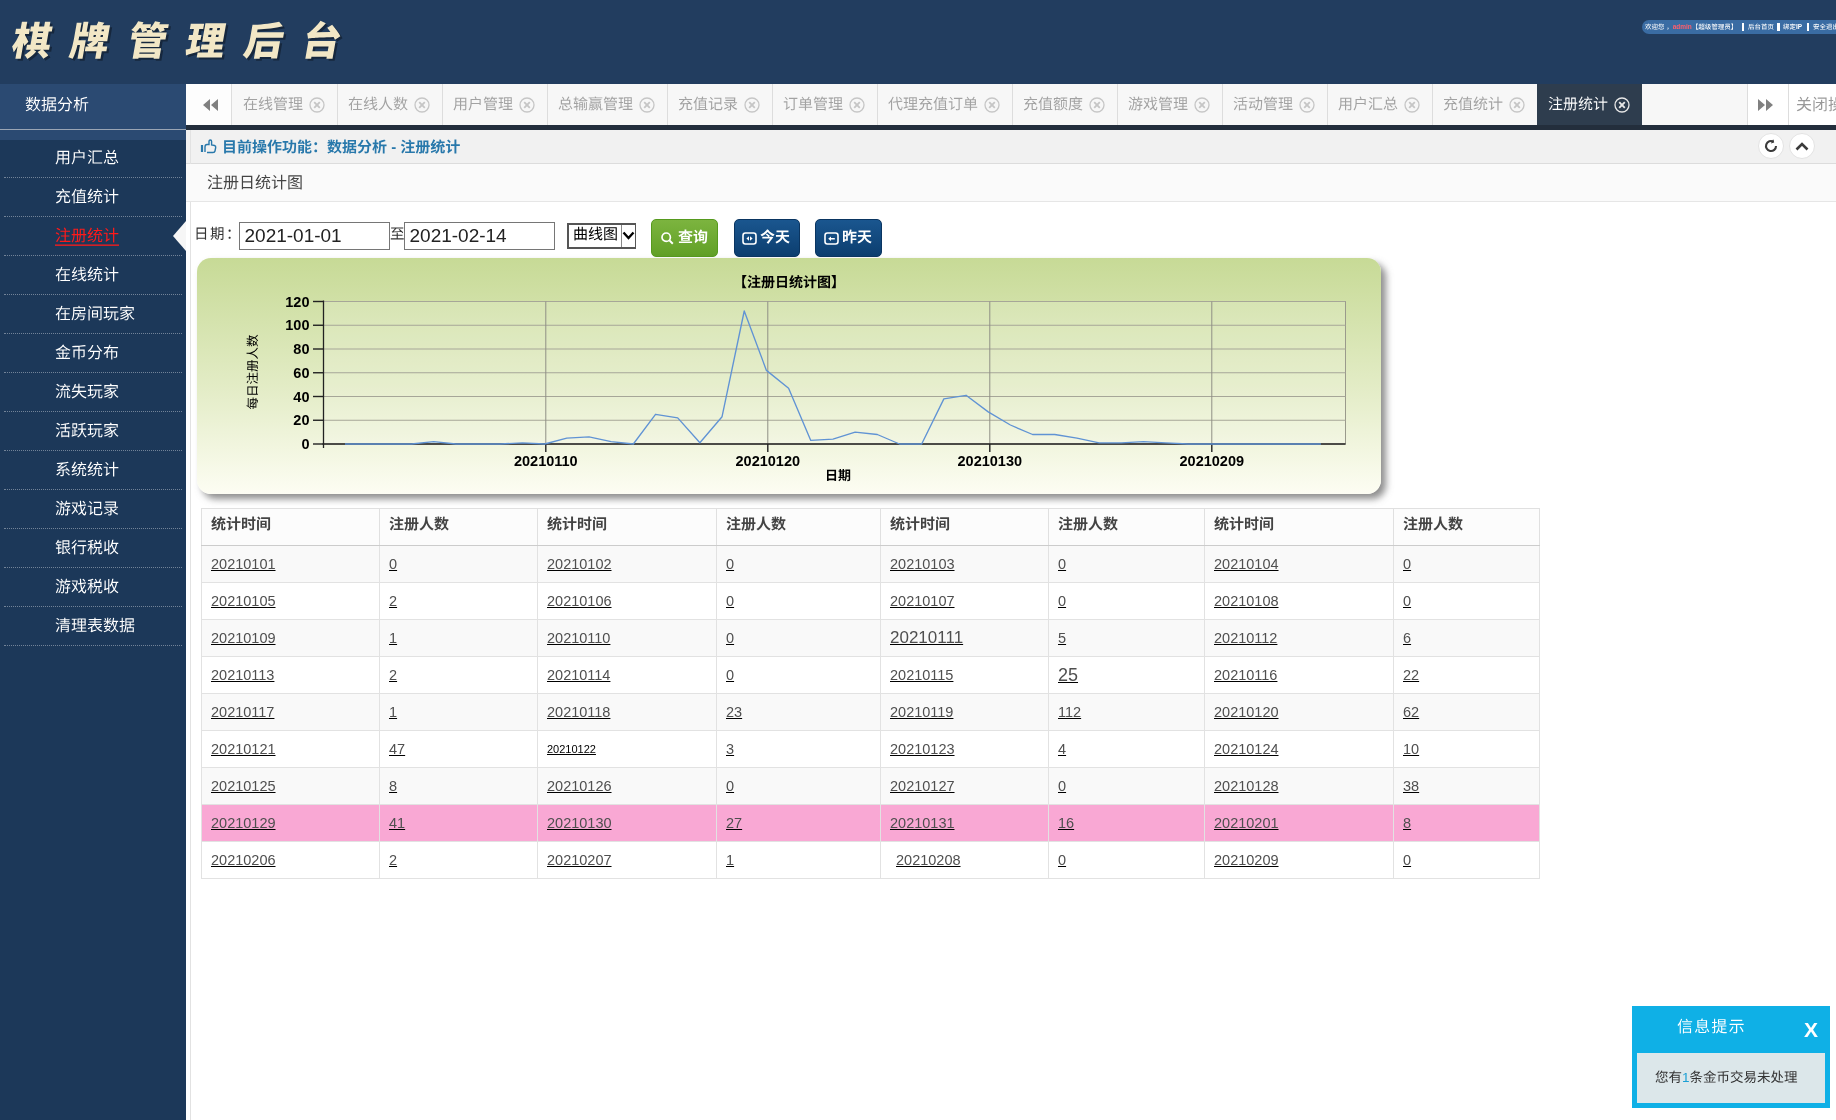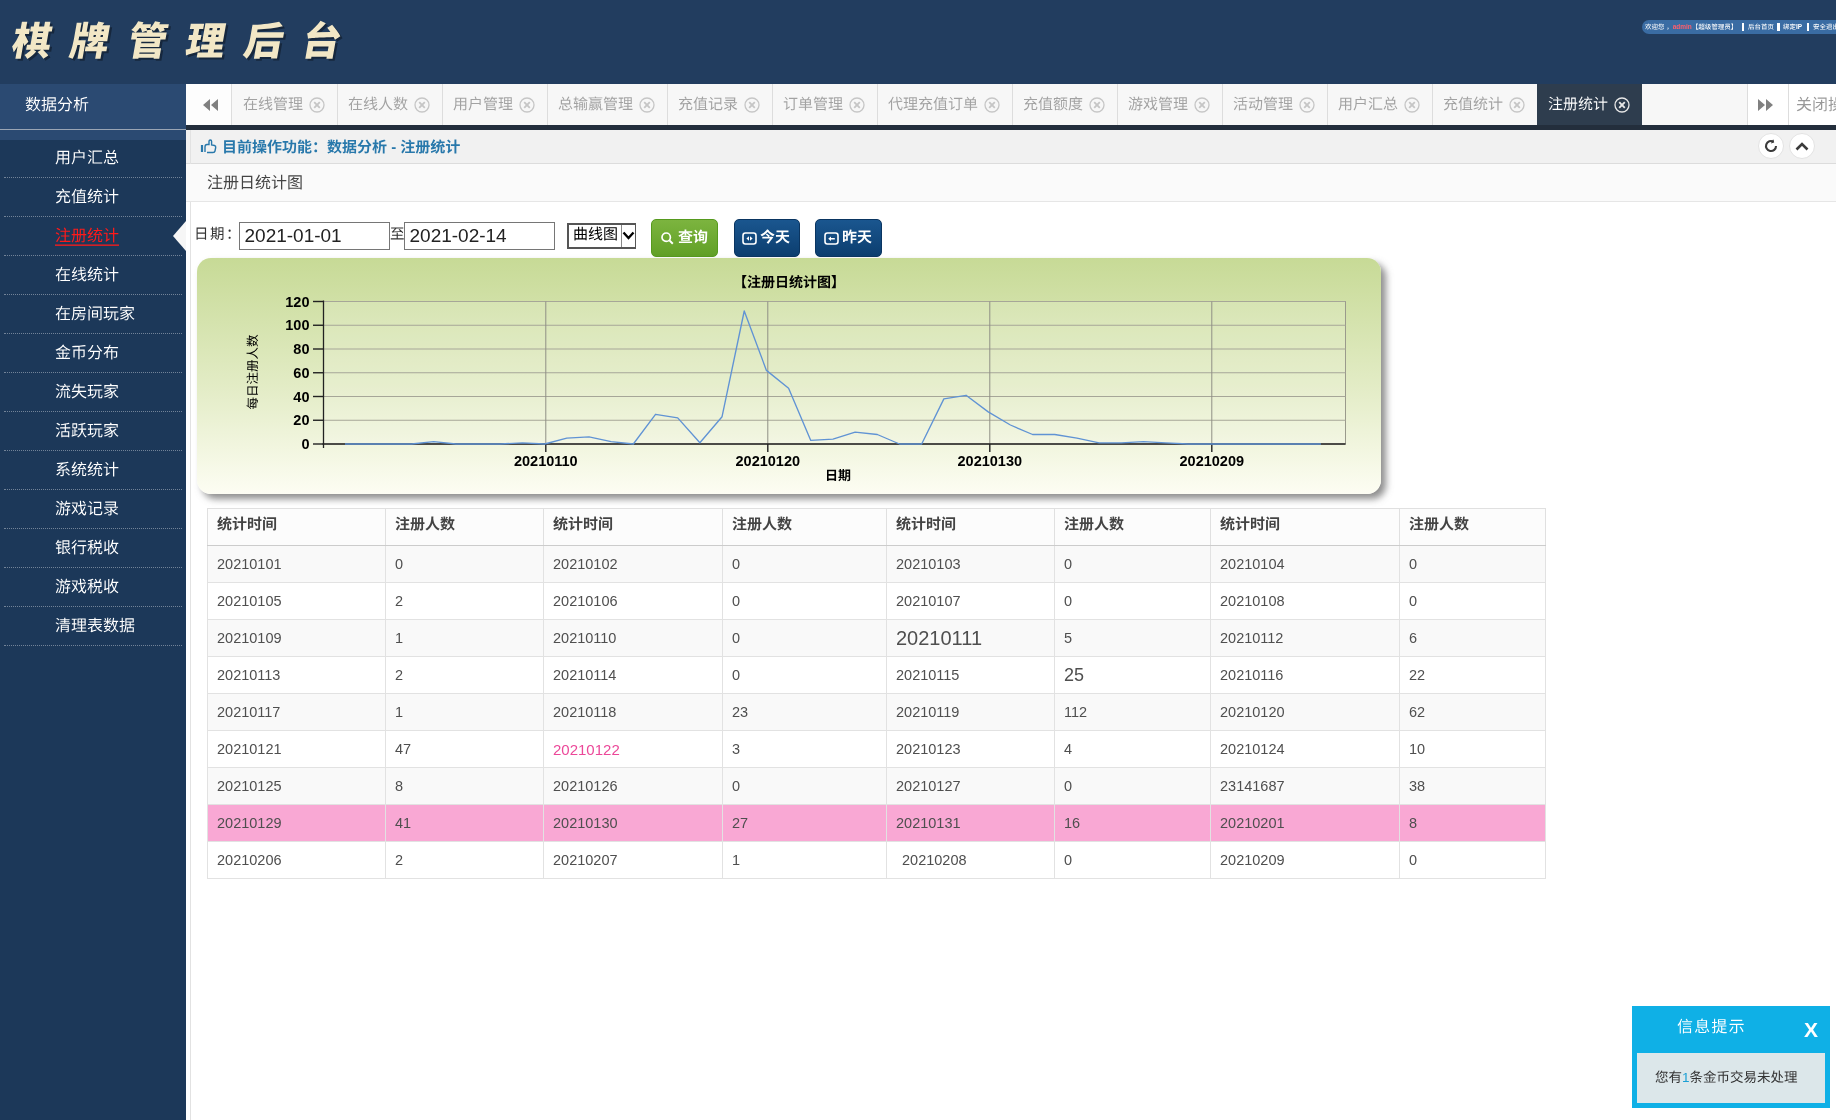--- a/index.html
+++ b/index.html
@@ -735,21 +735,21 @@
           <use href="#g27" x="5000"></use>
         </g>
       </g>
       <g transform="translate(628,222)">
         <g fill="#000" transform="translate(0,0) scale(0.013,-0.013)">
           <use href="#g107" x="0"></use>
           <use href="#g111" x="1000"></use>
         </g>
       </g>
     </svg></div>
-<div style="position:absolute;left:207px;top:508px;">
+<div style="position:absolute;left:201px;top:508px;text-decoration:underline;">
     <table style="border-collapse:collapse;table-layout:fixed;width:1338px;font-family:'Liberation Sans',sans-serif;">
       <colgroup>
         <col style="width:178px">
         <col style="width:158px">
         <col style="width:179px">
         <col style="width:164px">
         <col style="width:168px">
         <col style="width:156px">
         <col style="width:189px">
         <col style="width:146px">
@@ -839,21 +839,21 @@
           <td style="border:1px solid #E2E2E2;padding-left:9px;font-size:14.5px;color:#4F4F4F;">20210107</td>
           <td style="border:1px solid #E2E2E2;padding-left:9px;font-size:14.5px;color:#4F4F4F;">0</td>
           <td style="border:1px solid #E2E2E2;padding-left:9px;font-size:14.5px;color:#4F4F4F;">20210108</td>
           <td style="border:1px solid #E2E2E2;padding-left:9px;font-size:14.5px;color:#4F4F4F;">0</td>
         </tr>
         <tr style="height:37px;background:#F9F9F9;">
           <td style="border:1px solid #E2E2E2;padding-left:9px;font-size:14.5px;color:#4F4F4F;">20210109</td>
           <td style="border:1px solid #E2E2E2;padding-left:9px;font-size:14.5px;color:#4F4F4F;">1</td>
           <td style="border:1px solid #E2E2E2;padding-left:9px;font-size:14.5px;color:#4F4F4F;">20210110</td>
           <td style="border:1px solid #E2E2E2;padding-left:9px;font-size:14.5px;color:#4F4F4F;">0</td>
-          <td style="border:1px solid #E2E2E2;padding-left:9px;font-size:20px;color:#4F4F4F;">20210111</td>
+          <td style="border:1px solid #E2E2E2;padding-left:9px;font-size:17px;color:#4F4F4F;">20210111</td>
           <td style="border:1px solid #E2E2E2;padding-left:9px;font-size:14.5px;color:#4F4F4F;">5</td>
           <td style="border:1px solid #E2E2E2;padding-left:9px;font-size:14.5px;color:#4F4F4F;">20210112</td>
           <td style="border:1px solid #E2E2E2;padding-left:9px;font-size:14.5px;color:#4F4F4F;">6</td>
         </tr>
         <tr style="height:37px;background:#FFFFFF;">
           <td style="border:1px solid #E2E2E2;padding-left:9px;font-size:14.5px;color:#4F4F4F;">20210113</td>
           <td style="border:1px solid #E2E2E2;padding-left:9px;font-size:14.5px;color:#4F4F4F;">2</td>
           <td style="border:1px solid #E2E2E2;padding-left:9px;font-size:14.5px;color:#4F4F4F;">20210114</td>
           <td style="border:1px solid #E2E2E2;padding-left:9px;font-size:14.5px;color:#4F4F4F;">0</td>
           <td style="border:1px solid #E2E2E2;padding-left:9px;font-size:14.5px;color:#4F4F4F;">20210115</td>
@@ -867,35 +867,35 @@
           <td style="border:1px solid #E2E2E2;padding-left:9px;font-size:14.5px;color:#4F4F4F;">20210118</td>
           <td style="border:1px solid #E2E2E2;padding-left:9px;font-size:14.5px;color:#4F4F4F;">23</td>
           <td style="border:1px solid #E2E2E2;padding-left:9px;font-size:14.5px;color:#4F4F4F;">20210119</td>
           <td style="border:1px solid #E2E2E2;padding-left:9px;font-size:14.5px;color:#4F4F4F;">112</td>
           <td style="border:1px solid #E2E2E2;padding-left:9px;font-size:14.5px;color:#4F4F4F;">20210120</td>
           <td style="border:1px solid #E2E2E2;padding-left:9px;font-size:14.5px;color:#4F4F4F;">62</td>
         </tr>
         <tr style="height:37px;background:#FFFFFF;">
           <td style="border:1px solid #E2E2E2;padding-left:9px;font-size:14.5px;color:#4F4F4F;">20210121</td>
           <td style="border:1px solid #E2E2E2;padding-left:9px;font-size:14.5px;color:#4F4F4F;">47</td>
-          <td style="border:1px solid #E2E2E2;padding-left:9px;font-size:15px;color:#ec4899;">20210122</td>
+          <td style="border:1px solid #E2E2E2;padding-left:9px;font-size:11px;color:#000000;">20210122</td>
           <td style="border:1px solid #E2E2E2;padding-left:9px;font-size:14.5px;color:#4F4F4F;">3</td>
           <td style="border:1px solid #E2E2E2;padding-left:9px;font-size:14.5px;color:#4F4F4F;">20210123</td>
           <td style="border:1px solid #E2E2E2;padding-left:9px;font-size:14.5px;color:#4F4F4F;">4</td>
           <td style="border:1px solid #E2E2E2;padding-left:9px;font-size:14.5px;color:#4F4F4F;">20210124</td>
           <td style="border:1px solid #E2E2E2;padding-left:9px;font-size:14.5px;color:#4F4F4F;">10</td>
         </tr>
         <tr style="height:37px;background:#F9F9F9;">
           <td style="border:1px solid #E2E2E2;padding-left:9px;font-size:14.5px;color:#4F4F4F;">20210125</td>
           <td style="border:1px solid #E2E2E2;padding-left:9px;font-size:14.5px;color:#4F4F4F;">8</td>
           <td style="border:1px solid #E2E2E2;padding-left:9px;font-size:14.5px;color:#4F4F4F;">20210126</td>
           <td style="border:1px solid #E2E2E2;padding-left:9px;font-size:14.5px;color:#4F4F4F;">0</td>
           <td style="border:1px solid #E2E2E2;padding-left:9px;font-size:14.5px;color:#4F4F4F;">20210127</td>
           <td style="border:1px solid #E2E2E2;padding-left:9px;font-size:14.5px;color:#4F4F4F;">0</td>
-          <td style="border:1px solid #E2E2E2;padding-left:9px;font-size:14.5px;color:#4F4F4F;">23141687</td>
+          <td style="border:1px solid #E2E2E2;padding-left:9px;font-size:14.5px;color:#4F4F4F;">20210128</td>
           <td style="border:1px solid #E2E2E2;padding-left:9px;font-size:14.5px;color:#4F4F4F;">38</td>
         </tr>
         <tr style="height:37px;background:#f9a8d4;">
           <td style="border:1px solid #E2E2E2;padding-left:9px;font-size:14.5px;color:#4F4F4F;">20210129</td>
           <td style="border:1px solid #E2E2E2;padding-left:9px;font-size:14.5px;color:#4F4F4F;">41</td>
           <td style="border:1px solid #E2E2E2;padding-left:9px;font-size:14.5px;color:#4F4F4F;">20210130</td>
           <td style="border:1px solid #E2E2E2;padding-left:9px;font-size:14.5px;color:#4F4F4F;">27</td>
           <td style="border:1px solid #E2E2E2;padding-left:9px;font-size:14.5px;color:#4F4F4F;">20210131</td>
           <td style="border:1px solid #E2E2E2;padding-left:9px;font-size:14.5px;color:#4F4F4F;">16</td>
           <td style="border:1px solid #E2E2E2;padding-left:9px;font-size:14.5px;color:#4F4F4F;">20210201</td>

